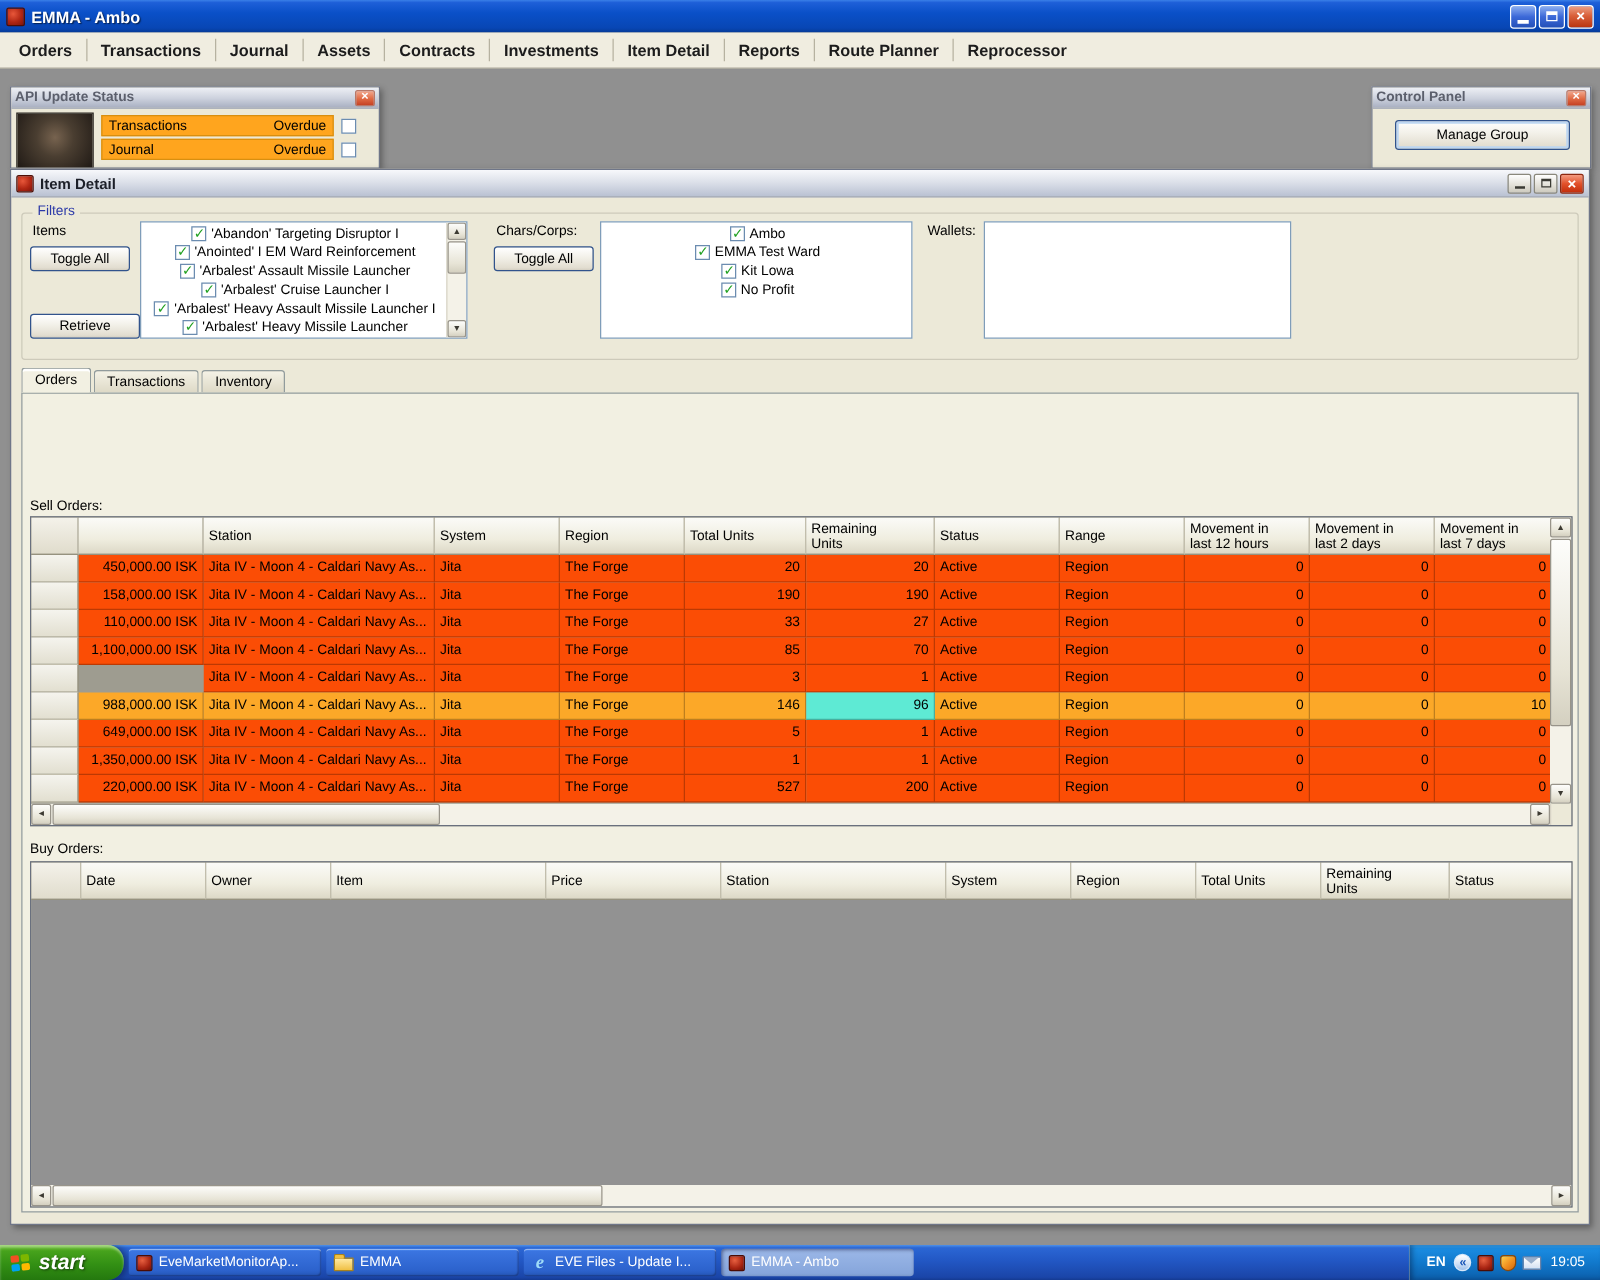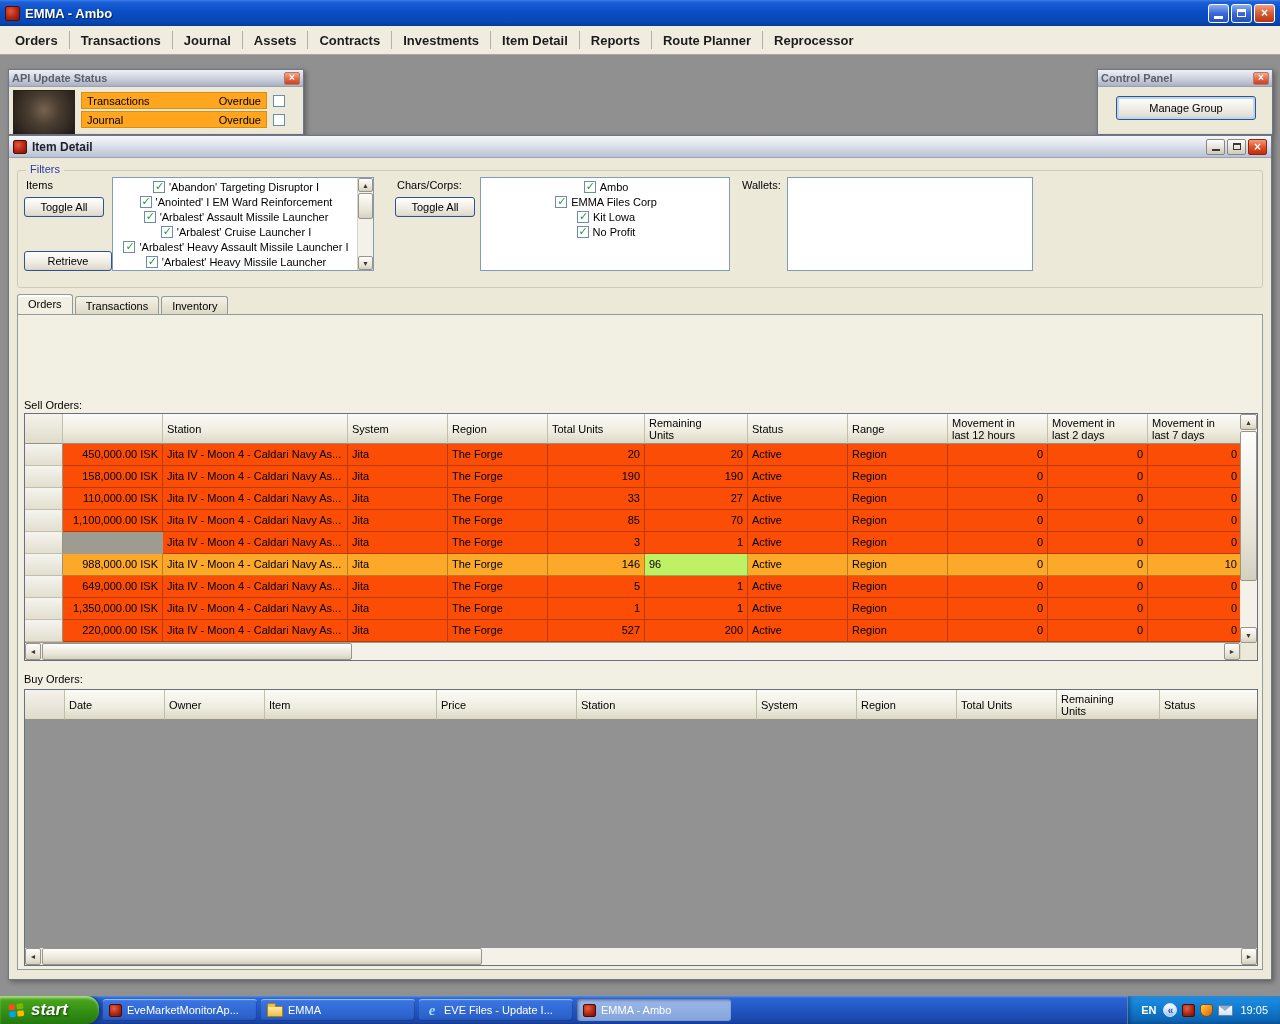--- a/index.html
+++ b/index.html
@@ -341,21 +341,21 @@
         <span class="lbl chars-lbl">Chars/Corps:</span>
         <button class="btn-xp toggle-chars">Toggle All</button>
         <div class="checklist chars-cl">
           <div class="cl-inner">
               <div class="cl-row">
                 <span class="checkbox checked"></span>
                 <span class="cl-label">Ambo</span>
               </div>
               <div class="cl-row">
                 <span class="checkbox checked"></span>
-                <span class="cl-label">EMMA Files Corp</span>
+                <span class="cl-label">EMMA Test Ward</span>
               </div>
               <div class="cl-row">
                 <span class="checkbox checked"></span>
                 <span class="cl-label">Kit Lowa</span>
               </div>
               <div class="cl-row">
                 <span class="checkbox checked"></span>
                 <span class="cl-label">No Profit</span>
               </div>
             </div>
@@ -466,21 +466,21 @@
                   <div class="gcell gdata" style="width: 100px; text-align: right; background: rgb(251, 77, 5);">0</div>
                   <div class="gcell gdata" style="width: 94px; text-align: right; background: rgb(251, 77, 5);">0</div>
                 </div>
                 <div class="grow">
                   <div class="gcell rowhdr" style="width: 38px;"></div>
                   <div class="gcell gdata" style="width: 100px; text-align: right; background: rgb(252, 168, 40);">988,000.00 ISK</div>
                   <div class="gcell gdata" style="width: 185px; text-align: left; background: rgb(252, 168, 40);">Jita IV - Moon 4 - Caldari Navy As...</div>
                   <div class="gcell gdata" style="width: 100px; text-align: left; background: rgb(252, 168, 40);">Jita</div>
                   <div class="gcell gdata" style="width: 100px; text-align: left; background: rgb(252, 168, 40);">The Forge</div>
                   <div class="gcell gdata" style="width: 97px; text-align: right; background: rgb(252, 168, 40);">146</div>
-                  <div class="gcell gdata" style="width: 103px; background: #bef264;">96</div>
+                  <div class="gcell gdata" style="width: 103px; text-align: right; background: #5eead4;">96</div>
                   <div class="gcell gdata" style="width: 100px; text-align: left; background: rgb(252, 168, 40);">Active</div>
                   <div class="gcell gdata" style="width: 100px; text-align: left; background: rgb(252, 168, 40);">Region</div>
                   <div class="gcell gdata" style="width: 100px; text-align: right; background: rgb(252, 168, 40);">0</div>
                   <div class="gcell gdata" style="width: 100px; text-align: right; background: rgb(252, 168, 40);">0</div>
                   <div class="gcell gdata" style="width: 94px; text-align: right; background: rgb(252, 168, 40);">10</div>
                 </div>
                 <div class="grow">
                   <div class="gcell rowhdr" style="width: 38px;"></div>
                   <div class="gcell gdata" style="width: 100px; text-align: right; background: rgb(251, 77, 5);">649,000.00 ISK</div>
                   <div class="gcell gdata" style="width: 185px; text-align: left; background: rgb(251, 77, 5);">Jita IV - Moon 4 - Caldari Navy As...</div>

